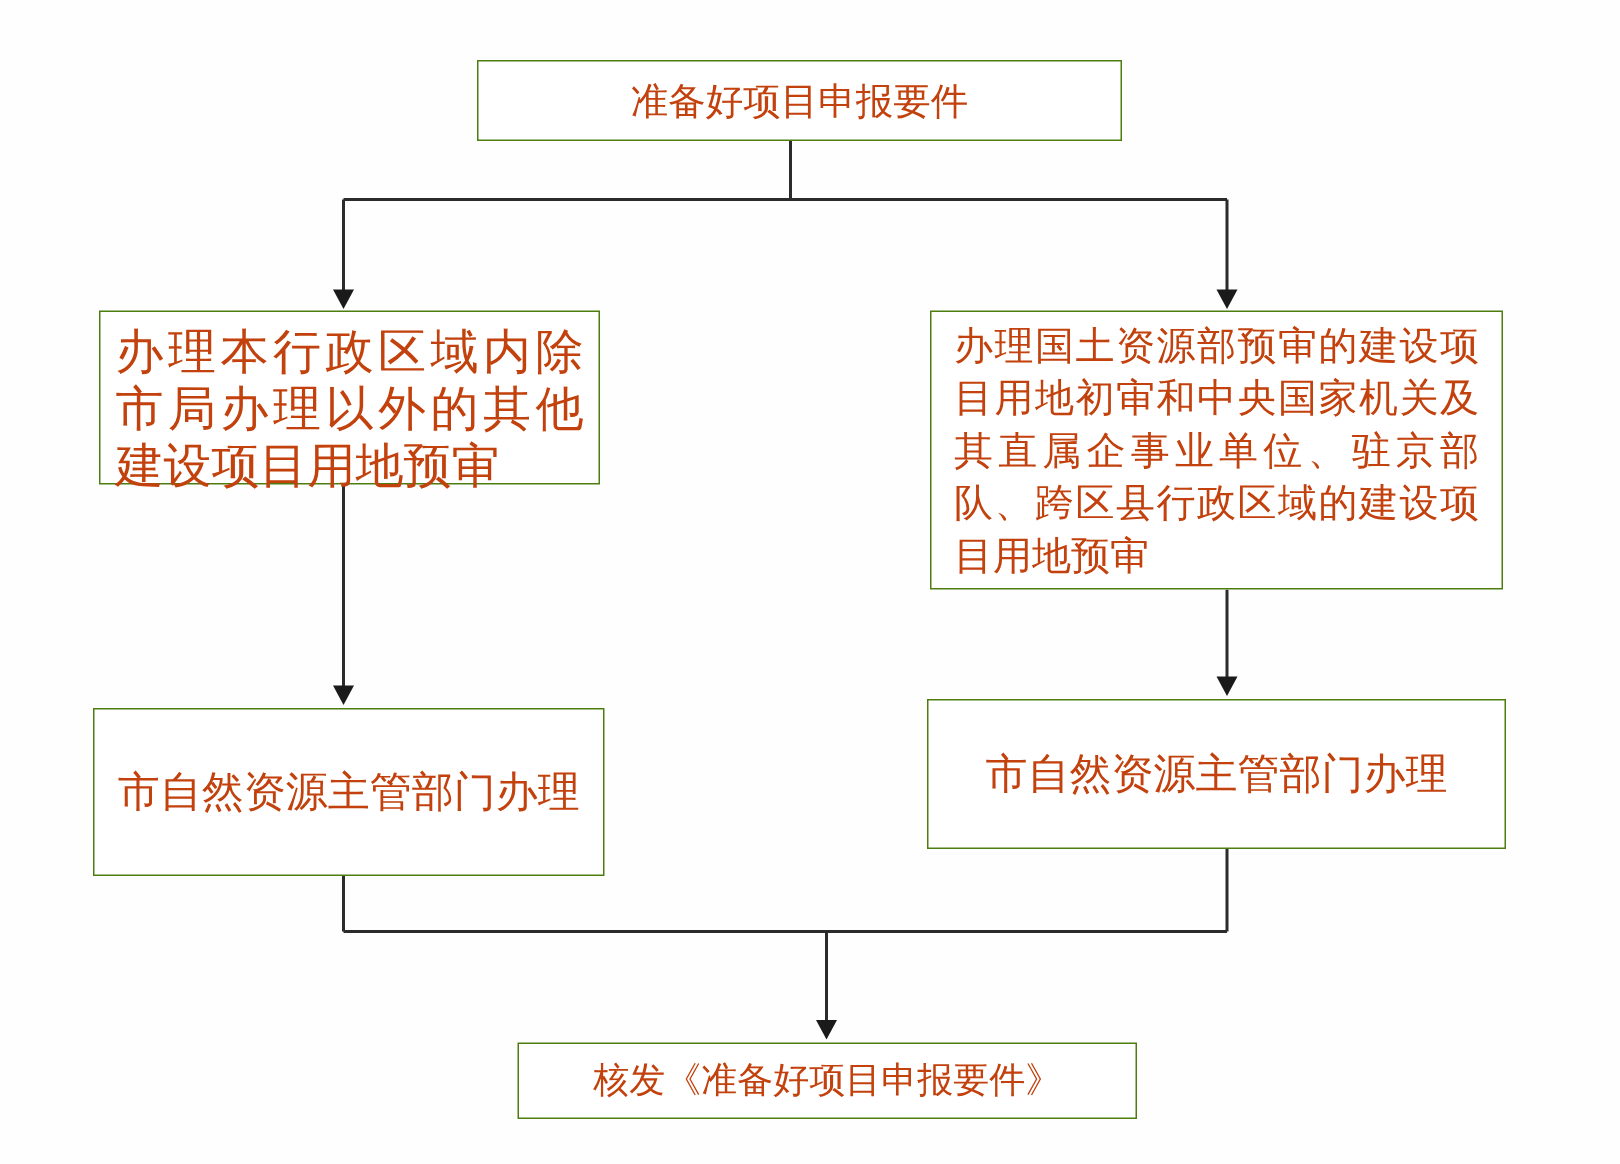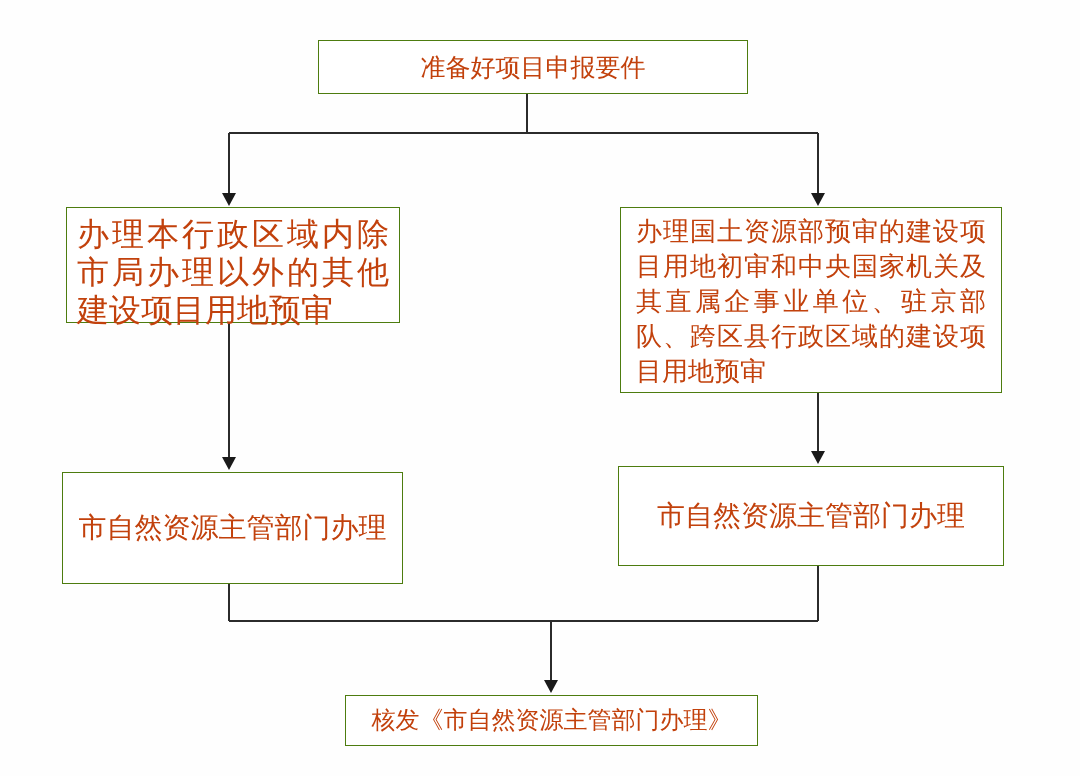--- a/index.html
+++ b/index.html
@@ -129,16 +129,16 @@
 
   <div class="node centered" id="node-left-handler">
     <span>市自然资源主管部门办理</span>
   </div>
 
   <div class="node centered" id="node-right-handler">
     <span>市自然资源主管部门办理</span>
   </div>
 
   <div class="node centered" id="node-end">
-    <span>核发《市自然资源主管部门办理》</span>
+    <span>核发《准备好项目申报要件》</span>
   </div>
 
 </div>
 
 </body></html>

